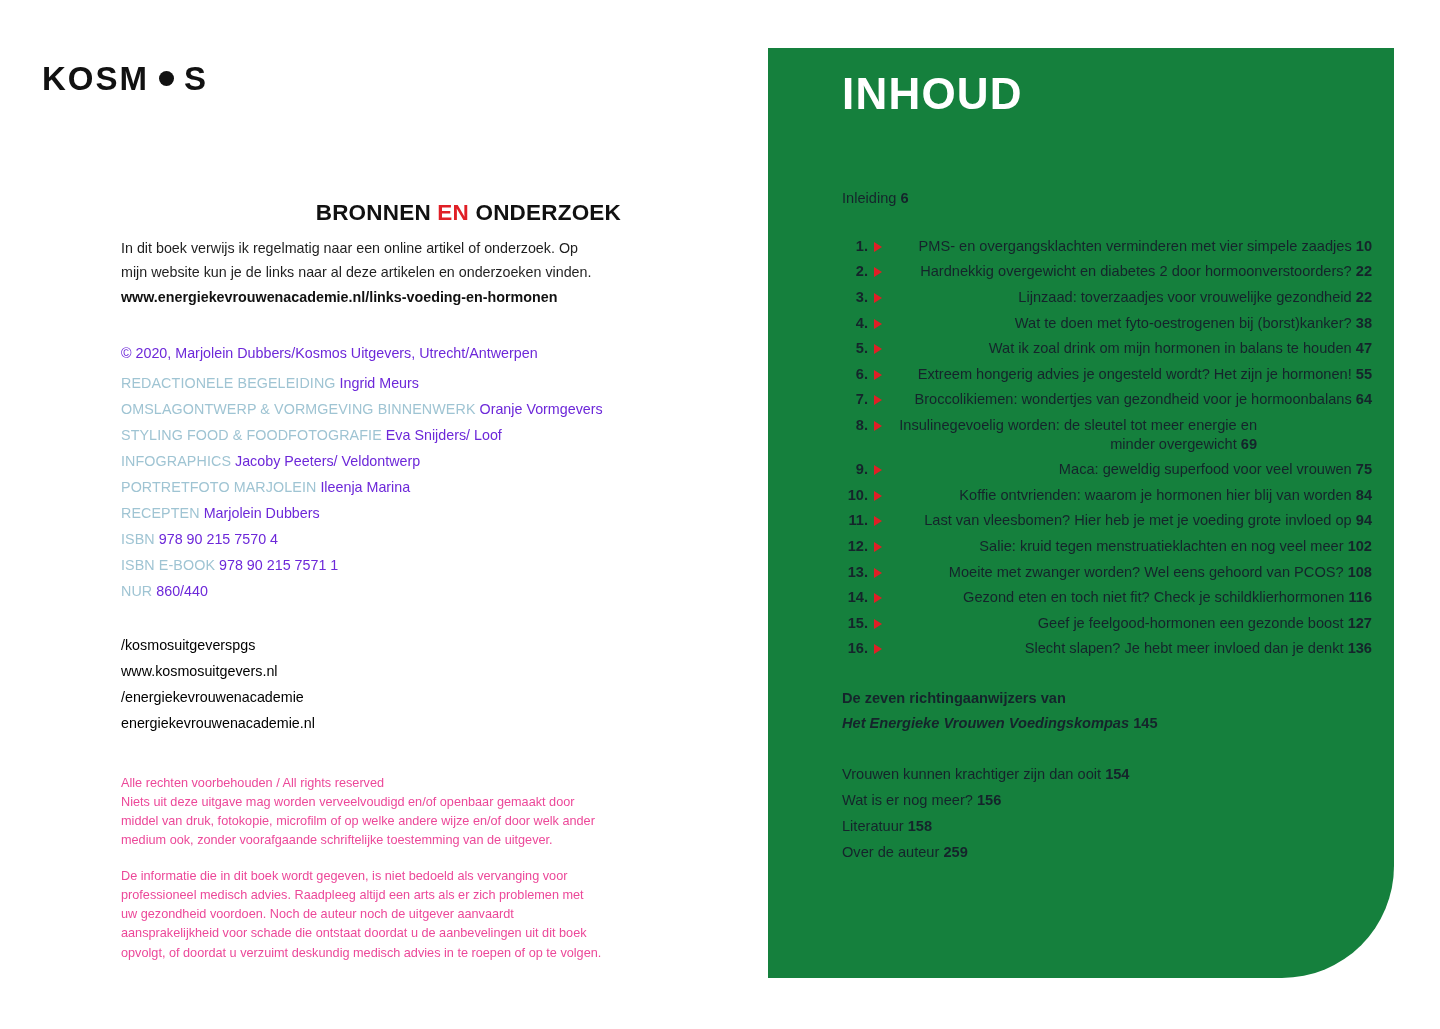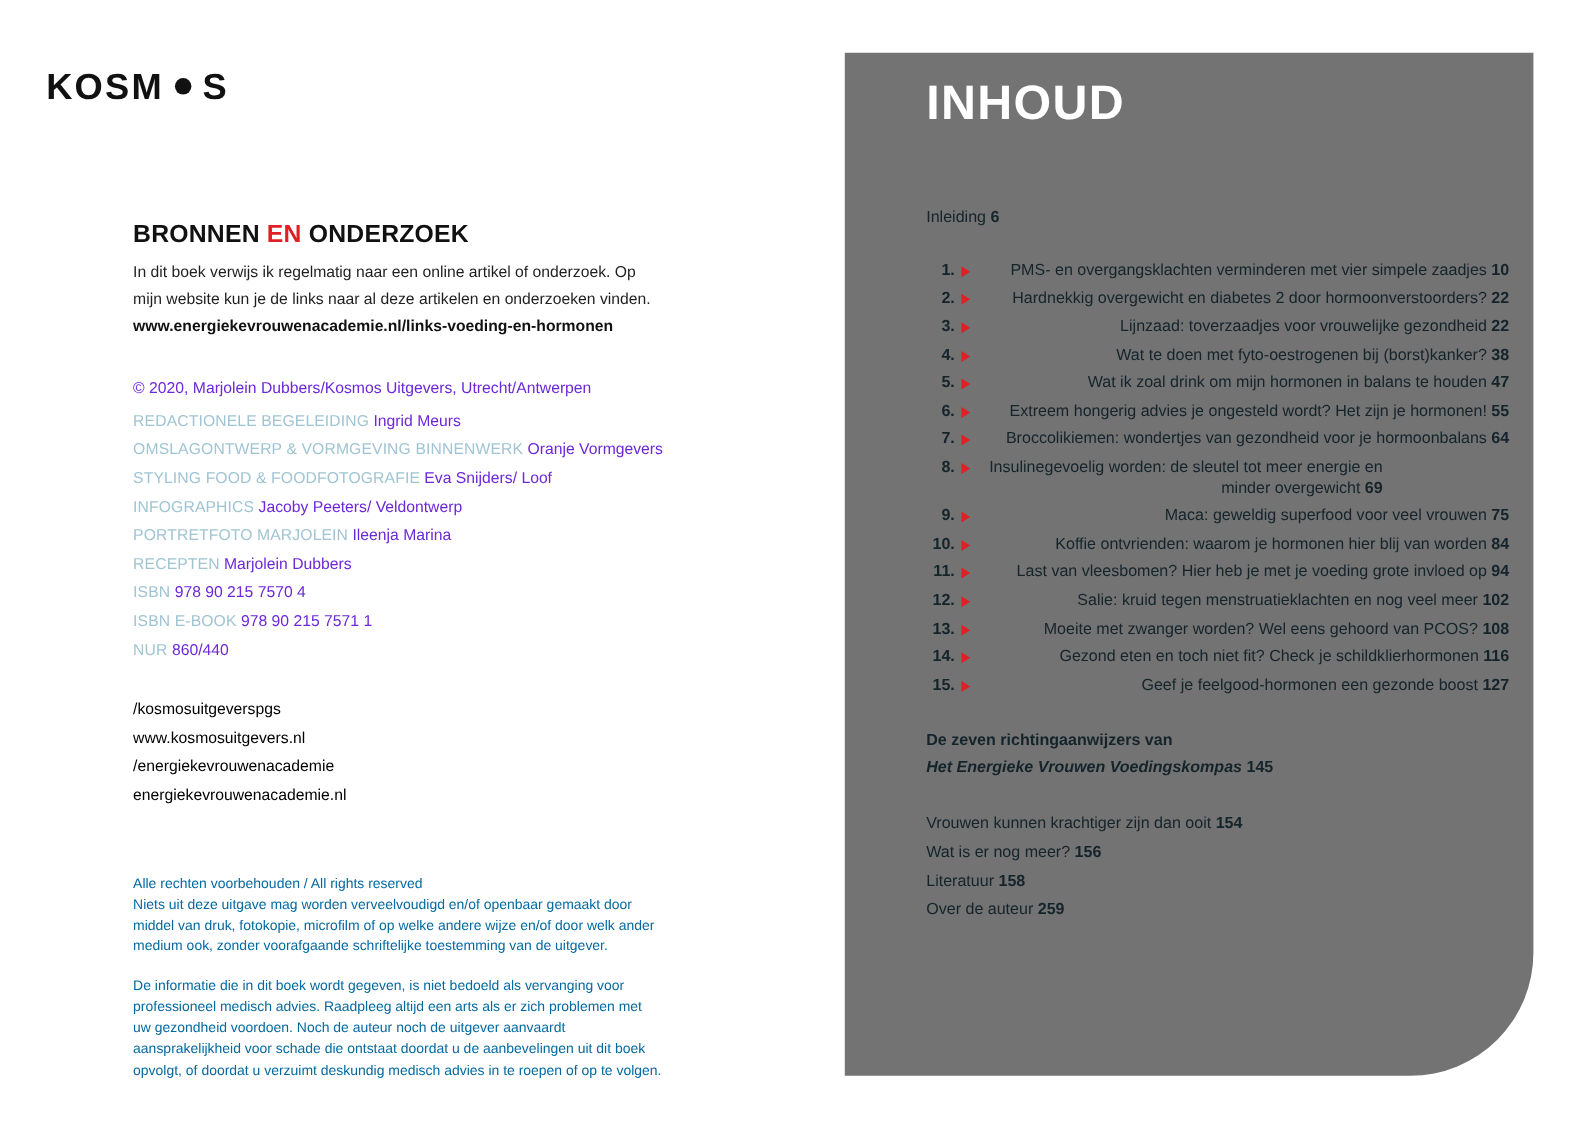--- a/index.html
+++ b/index.html
@@ -52,20 +52,21 @@
     width: 500px;
   }
 
   .section-title {
     font-size: 22.5px;
     font-weight: 700;
     letter-spacing: 0.2px;
     color: #111111;
     margin: 0 0 10px 0;
     line-height: 1.1;
+    text-align: right;
   }
   .section-title .accent { color: #e01f26; }
 
   .intro {
     font-size: 14.3px;
     line-height: 1.73;
     color: #1f1f1f;
     margin: 0;
     width: 486px;
   }
@@ -91,37 +92,37 @@
   .credit-value { color: #6d28d9; }
 
   .links {
     margin-top: 28px;
     font-size: 14.3px;
     line-height: 1.82;
     color: #000000;
   }
 
   .fineprint {
-    margin-top: 58px;
+    margin-top: 38px;
     font-size: 12.7px;
     line-height: 1.5;
-    color: #0369a1;
+    color: #ec4899;
     width: 482px;
   }
   .fineprint p { margin: 0; }
   .fineprint .para-gap { margin-top: 17px; }
 
   
   .inhoud-panel {
     position: absolute;
     left: 768px;
     top: 48px;
     width: 626px;
     height: 930px;
-    background: #737373;
+    background: #15803d;
     border-radius: 0 0 112px 0;
   }
 
   .inhoud-title {
     position: absolute;
     left: 74px;
     top: 22px;
     font-size: 44px;
     font-weight: 700;
     letter-spacing: 1.2px;
@@ -406,20 +407,27 @@
       </li>
 
       <li class="toc-item">
         <span class="toc-num">15.</span>
         <span class="toc-tri">
             <span class="tri-shape"></span>
           </span>
         <span class="toc-text"><span>Geef je feelgood-hormonen een gezonde boost </span><b>127</b></span>
       </li>
 
+      <li class="toc-item">
+        <span class="toc-num">16.</span>
+        <span class="toc-tri">
+            <span class="tri-shape"></span>
+          </span>
+        <span class="toc-text"><span>Slecht slapen? Je hebt meer invloed dan je denkt </span><b>136</b></span>
+      </li>
 
     </ul>
 
     <div class="toc-block">
       <div class="bold-line">De zeven richtingaanwijzers van</div>
       <div class="ital-line"><span>Het Energieke Vrouwen Voedingskompas </span><b>145</b></div>
     </div>
 
     <div class="toc-tail">
       <div><span>Vrouwen kunnen krachtiger zijn dan ooit </span><b>154</b></div>

